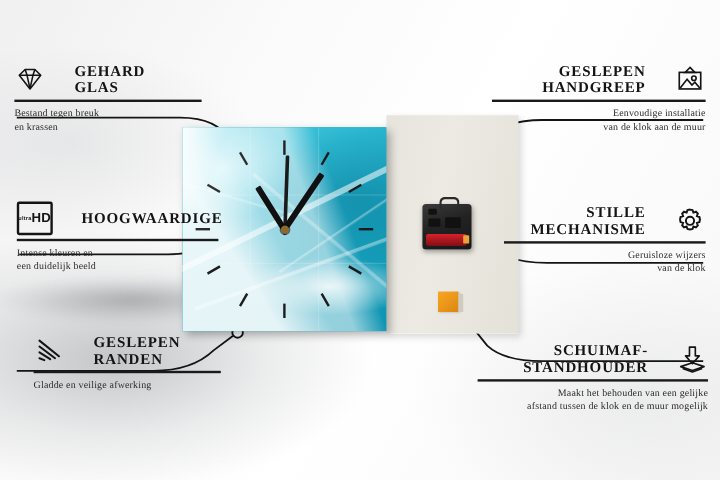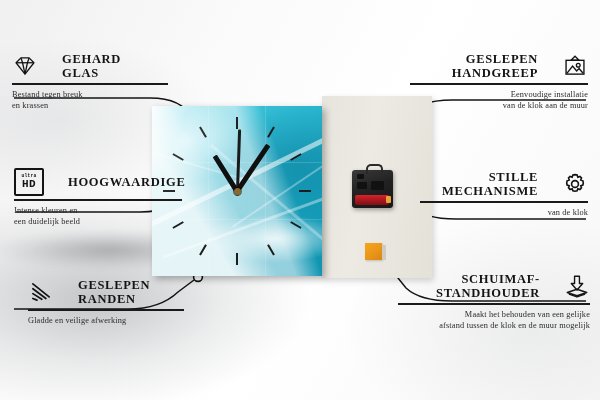--- a/index.html
+++ b/index.html
@@ -86,22 +86,22 @@
     font-size:12.5px;letter-spacing:.7px;color:#141414;white-space:nowrap;}
   .feat .rule{height:1.6px;background:#1a1a1a;margin:3px 0 4px;}
   .feat .desc{font-family:"Liberation Serif",serif;font-size:8.3px;
     color:#2b2b2b;line-height:1.35;letter-spacing:.15px;}
   .feat.right .row{justify-content:flex-end;}
   .feat.right .titles{text-align:right;}
   .feat.right .desc{text-align:right;}
   .ico{width:26px;height:26px;flex:0 0 26px;display:block;}
 
   .hdbox{width:26px;height:24px;border:2px solid #141414;border-radius:2px;
-    display:flex;flex-direction:column;align-items:center;justify-content:center;
-    font-family:Liberation Mono, monospace;line-height:1;}
+    display:flex;flex-direction:row;align-items:center;justify-content:center;
+    font-family:Liberation Sans, sans-serif;line-height:1;}
   .hdbox .u{font-size:4.6px;font-weight:bold;letter-spacing:.2px;color:#141414;}
   .hdbox .h{font-size:11px;font-weight:bold;letter-spacing:.3px;color:#141414;margin-top:.5px;}
 </style>
 </head>
 <body>
 
 <div id="stage">
 
   <div class="bg-base"></div>
   <div class="bg-sheen"></div>
@@ -259,24 +259,25 @@
         <div class="t">MECHANISME</div>
       </div>
       <svg class="ico" viewBox="0 0 32 32">
         <g fill="none" stroke="#141414" stroke-width="2">
           <path d="M16,4.5 l2.6,.5 .9,2.6 2.6,-.9 1.9,1.9 -.9,2.6 2.6,.9 .5,2.6 -.5,2.6 -2.6,.9 .9,2.6 -1.9,1.9 -2.6,-.9 -.9,2.6 -2.6,.5 -2.6,-.5 -.9,-2.6 -2.6,.9 -1.9,-1.9 .9,-2.6 -2.6,-.9 -.5,-2.6 .5,-2.6 2.6,-.9 -.9,-2.6 1.9,-1.9 2.6,.9 .9,-2.6 Z"></path>
           <circle cx="16" cy="16" r="4.2"></circle>
         </g>
       </svg>
     </div>
     <div class="rule"></div>
+    <div class="desc">Geruisloze wijzers</div>
     <div class="desc">van de klok</div>
   </div>
 
-  <div class="feat right" style="right:10px;top:272px;width:192px;">
+  <div class="feat right" style="right:10px;top:285px;width:192px;">
     <div class="row">
       <div class="titles">
         <div class="t">SCHUIMAF-</div>
         <div class="t">STANDHOUDER</div>
       </div>
       <svg class="ico" viewBox="0 0 32 32">
         <g fill="none" stroke="#141414" stroke-width="1.7" stroke-linejoin="round">
           <path d="M13,4 L19,4 L19,13 L23,13 L16,21 L9,13 L13,13 Z"></path>
           <path d="M16,20 L28,24 L16,28 L4,24 Z"></path>
           <path d="M6,26 L16,29.5 L26,26"></path>

